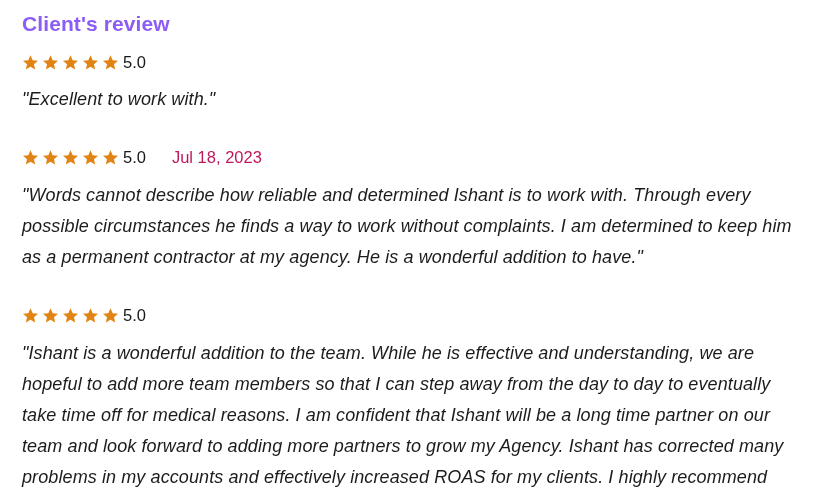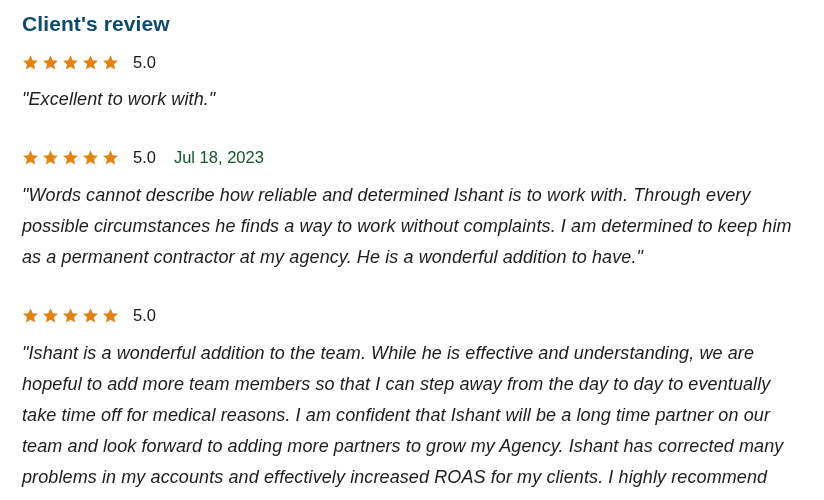--- a/index.html
+++ b/index.html
@@ -11,21 +11,21 @@
     color: #181818;
     overflow: hidden;
   }
   .page {
     padding: 12px 22px 10px 22px;
   }
   .page-title {
     font-size: 21px;
     font-weight: 600;
     letter-spacing: 0.1px;
-    color: #0c4a6e;
+    color: #8b5cf6;
     margin-bottom: 17px;
   }
   .review { margin-bottom: 33px; }
   .review:last-child { margin-bottom: 0; }
   .stars-row {
     display: flex;
     align-items: center;
     gap: 4px;
     margin-bottom: 13px;
   }
@@ -33,27 +33,27 @@
     display: flex;
     align-items: center;
     gap: 3px;
     color: #e28414;
   }
   .stars svg { display: block; }
   .rating-value {
     font-size: 16.5px;
     font-weight: 500;
     color: #181818;
-    margin-left: 10px;
+    margin-left: 0;
   }
   .review-date {
     font-size: 16.5px;
     font-weight: 500;
-    color: #14532d;
-    margin-left: 14px;
+    color: #be185d;
+    margin-left: 22px;
   }
   .review-text {
     font-style: italic;
     font-size: 18px;
     line-height: 31px;
     color: #1c1c1c;
     max-width: 772px;
     letter-spacing: 0.1px;
   }
   .review-first .review-text { margin-top: -1px; }

